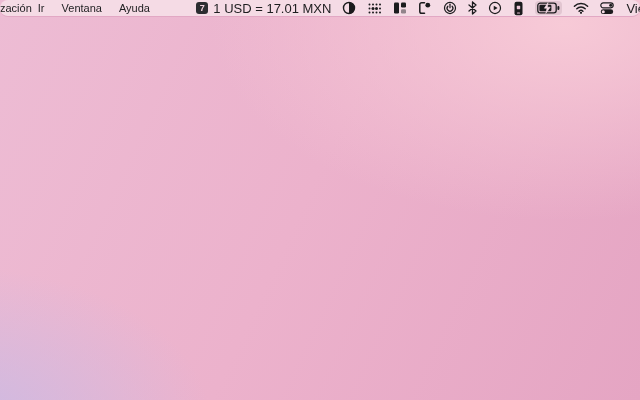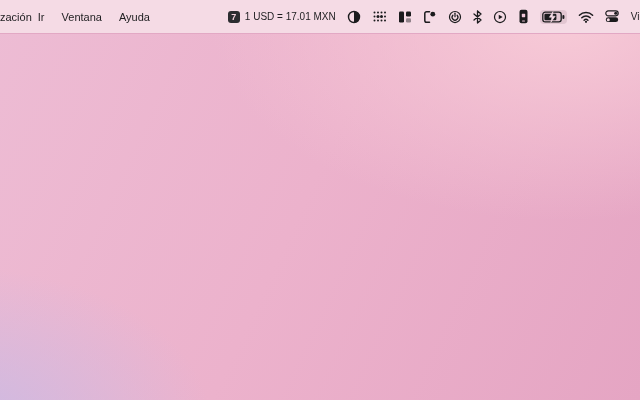--- a/index.html
+++ b/index.html
@@ -12,34 +12,35 @@
   }
   .desktop {
     position:absolute; inset:0;
     background:
       radial-gradient(95% 85% at 88% 6%, #f7cad7 0%, rgba(247,202,215,0) 58%),
       radial-gradient(75% 75% at -6% 106%, #ccbae3 0%, rgba(204,186,227,0) 52%),
       linear-gradient(115deg, #edbcd4 0%, #ecb2cc 48%, #e5a5c3 100%);
   }
   .menubar {
     position:absolute; top:0; left:0; right:0;
-    height:34px;
+    height:17px;
     background:#f5dbe5;
     border-bottom:1px solid #e2a8c4;
     display:flex; align-items:center;
     font-size:11px; color:#1d1d1f;
     overflow:hidden;
     white-space:nowrap;
     z-index:2;
+    border-radius:8px;
   }
   .menus { display:flex; align-items:center; gap:17px; }
   .menu-item { cursor:default; }
   .menu-item:first-child { margin-right:-11px; }
   .status { margin-left:auto; display:flex; align-items:center; gap:11px; }
-  .status .txt { font-size:10px; }
+  .status .txt { font-size:13px; }
   .ic { display:inline-flex; align-items:center; justify-content:center; }
   .ic svg { display:block; }
   .app-badge {
     width:12px; height:12px; border-radius:3px;
     background:#2c2c30; color:#f3d2de;
     font-size:9px; font-weight:bold; line-height:12px; text-align:center;
     display:inline-block;
   }
   .exchange { display:flex; align-items:center; gap:5px; }
   .date-label { margin-right:-5px; padding-left:1px; }

